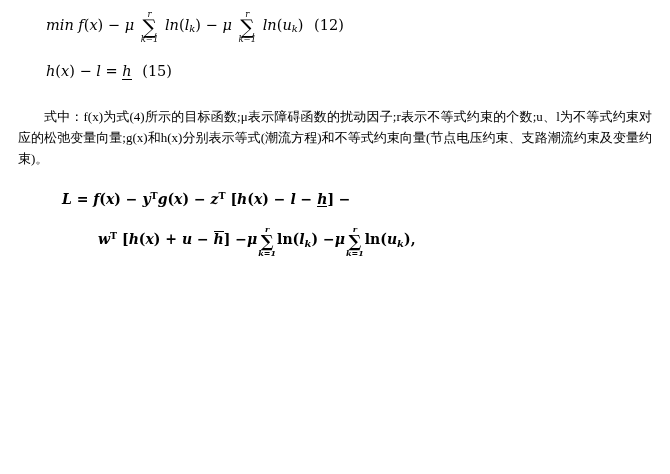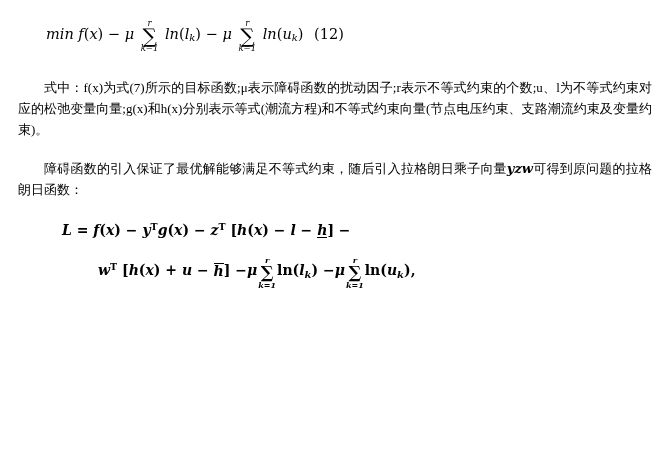--- a/index.html
+++ b/index.html
@@ -12,21 +12,21 @@
     background: #ffffff;
     font-family: "Liberation Serif", serif;
     color: #000000;
     overflow: hidden;
   }
   .page {
     position: relative;
     width: 670px;
     height: 424px;
     box-sizing: border-box;
-    padding: 18px 18px 0 18px;
+    padding: 9px 18px 0 18px;
     border-radius: 28px;
   }
 
   
   .eq-block {
     margin: 0;
     padding: 0 0 0 28px;
   }
   .eq-line {
     font-family: "DejaVu Serif", serif;
@@ -149,29 +149,32 @@
         <span class="top">r</span>
         <span class="sig">∑</span>
         <span class="bot">k=1</span>
       </span>
       <span class="it">ln</span><span class="up">(</span><span class="it">u</span><span class="sub">k</span><span class="up">)</span>
       <span class="num">(12)</span>
     </div>
 
 
 
+    <div class="eq-line">
+      <span class="it">h</span><span class="up">(</span><span class="it">x</span><span class="up">)</span>
+      <span class="up"> − </span><span class="it">l</span>
+      <span class="up"> = </span><span class="unl it">h</span>
+      <span class="num">(15)</span>
+    </div>
 
 
   </div>
 
-  <p class="para p1">式中：f(x)为式(7)所示的目标函数;μ表示障碍函数的扰动因子;r表示不等式约束的个数;u、l为不等式约束对应的松弛变量向量;g(x)和h(x)分别表示等式(潮流方程)和不等式约束向量(节点电压约束、支路潮流约束及变量约束)。</p>
+  <p class="para p1">式中：f(x)为式(4)所示的目标函数;μ表示障碍函数的扰动因子;r表示不等式约束的个数;u、l为不等式约束对应的松弛变量向量;g(x)和h(x)分别表示等式(潮流方程)和不等式约束向量(节点电压约束、支路潮流约束及变量约束)。</p>
 
-  <p class="para p2">
-    障碍函数的引入保证了最优解能够满足不等式约束，随后引入拉格朗日乘子向量<span class="b">yzw</span>可得到原问题的拉格朗日函数：
-  </p>
 
   <div class="eq17">
     <div class="l1">
       <span class="it">L</span> = <span class="it">f</span>(<span class="it">x</span>) − <span class="it">y</span><span class="sup">T</span><span class="it">g</span>(<span class="it">x</span>) − <span class="it">z</span><span class="sup">T</span> [<span class="it">h</span>(<span class="it">x</span>) − <span class="it">l</span> − <span class="unl it">h</span>] −
     </div>
     <div class="l2">
       <span class="it">w</span><span class="sup">T</span> [<span class="it">h</span>(<span class="it">x</span>) + <span class="it">u</span> − <span class="ovl it">h</span>] −<span class="it">μ</span><span class="sum2"><span class="top">r</span><span class="sig">∑</span><span class="bot">k=1</span></span>ln(<span class="it">l</span><span class="sub">k</span>) −<span class="it">μ</span><span class="sum2"><span class="top">r</span><span class="sig">∑</span><span class="bot">k=1</span></span>ln(<span class="it">u</span><span class="sub">k</span>),
     </div>
   </div>
 

